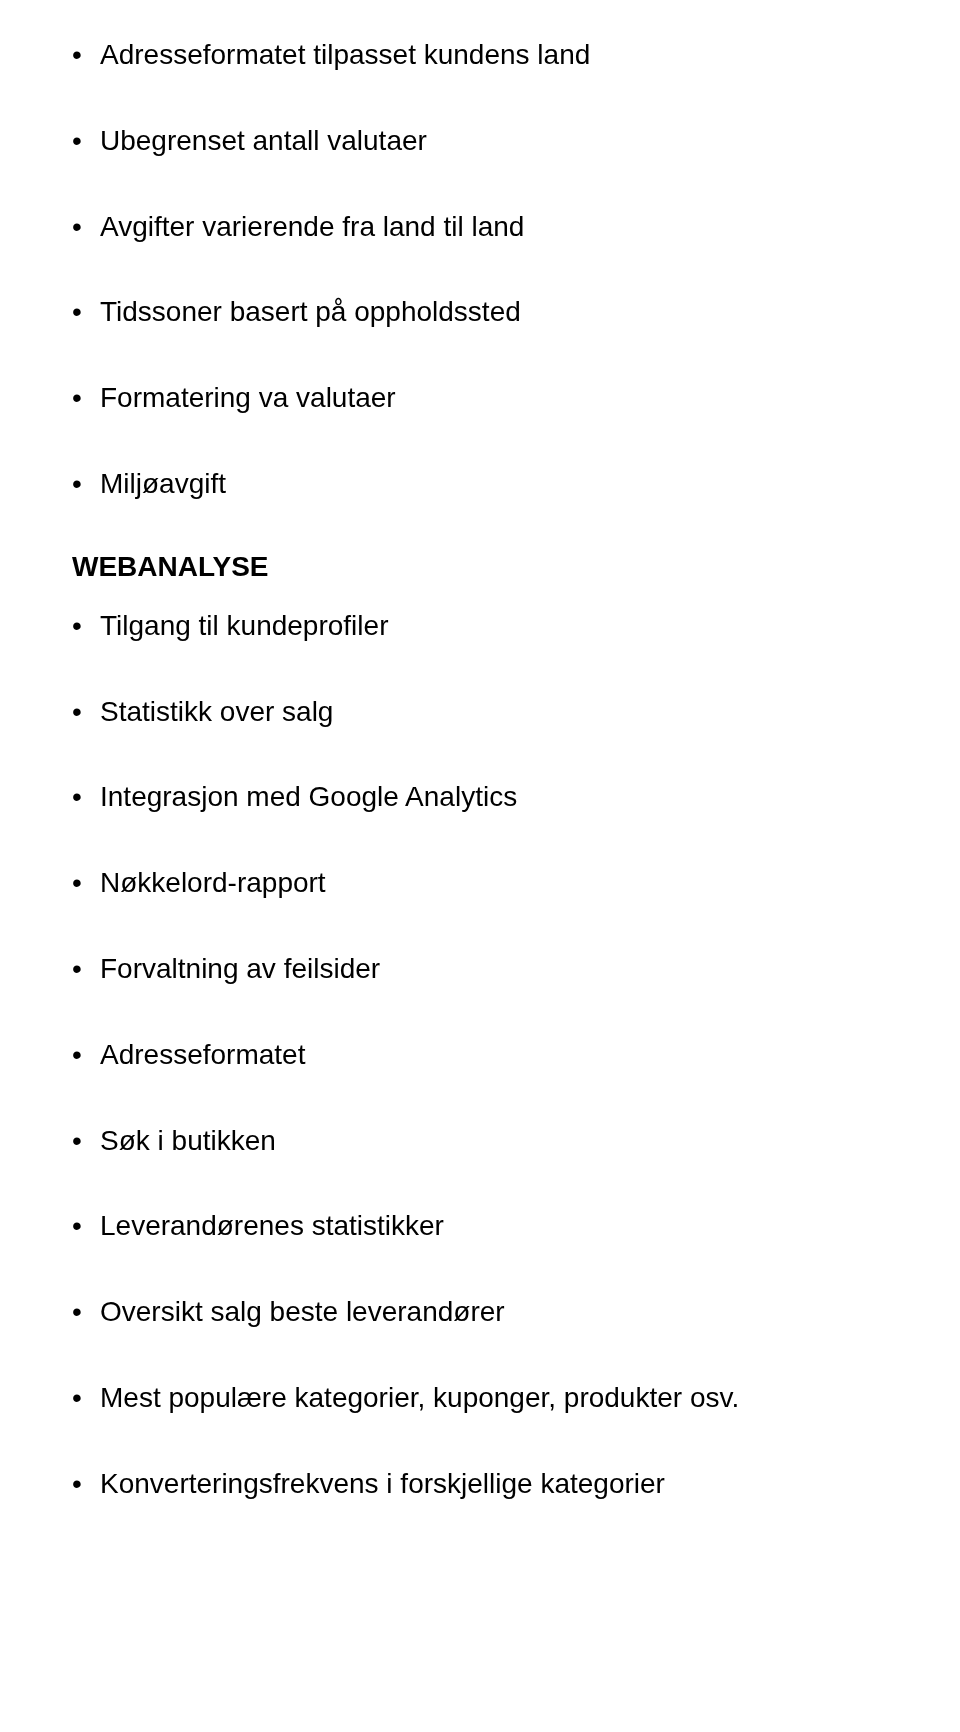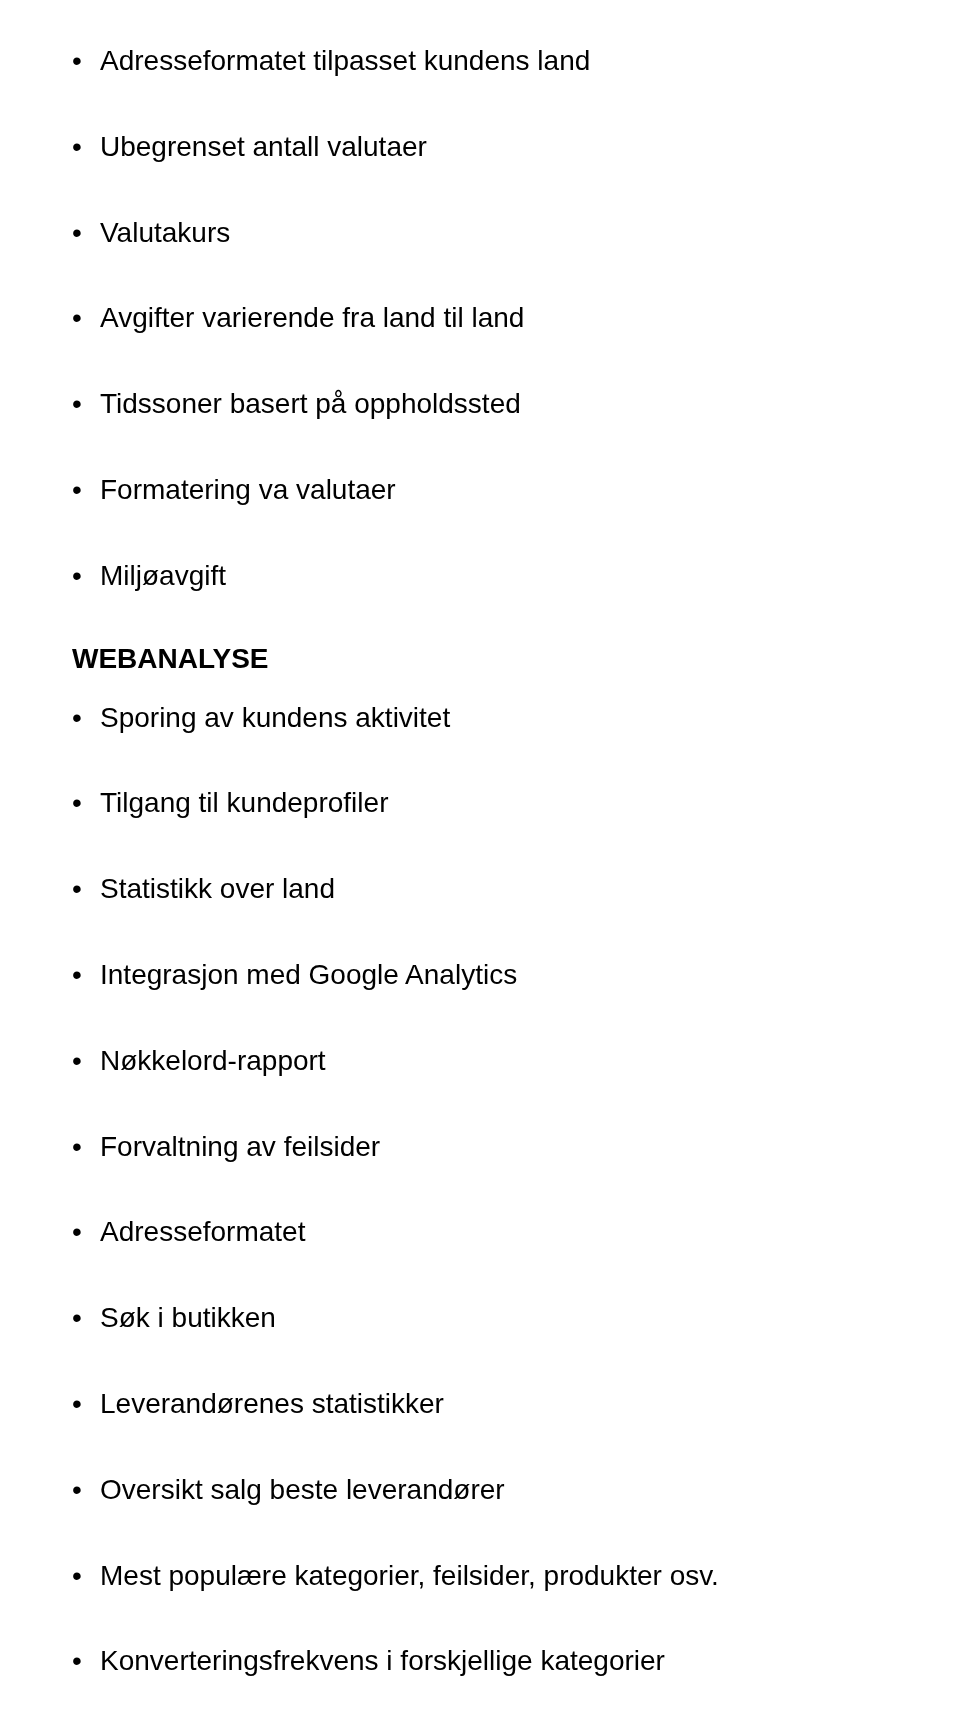--- a/index.html
+++ b/index.html
@@ -21,56 +21,54 @@
   ul.feature-list {
     list-style: none;
     margin: 0;
     padding: 0;
   }
   ul.feature-list li {
     position: relative;
     padding-left: 28px;
     font-size: 28px;
     line-height: 1.35;
-    margin: 14px 0 48px 0;
+    margin: 8px 0 48px 0;
   }
   ul.feature-list li::before {
     content: "•";
     position: absolute;
     left: 0;
     top: 0;
     font-size: 28px;
     line-height: 1.35;
   }
 </style>
 </head>
 <body>
 
 <div class="page">
 
   <ul class="feature-list">
     <li><span>Adresseformatet tilpasset kundens land</span></li>
     <li><span>Ubegrenset antall valutaer</span></li>
-    <li><span>Valutakurs</span></li>
     <li><span>Avgifter varierende fra land til land</span></li>
     <li><span>Tidssoner basert på oppholdssted</span></li>
     <li><span>Formatering va valutaer</span></li>
     <li><span>Miljøavgift</span></li>
   </ul>
 
   <div class="section-heading">WEBANALYSE</div>
 
   <ul class="feature-list">
-    <li><span>Sporing av kundens aktivitet</span></li>
     <li><span>Tilgang til kundeprofiler</span></li>
-    <li><span>Statistikk over land</span></li>
+    <li><span>Statistikk over salg</span></li>
     <li><span>Integrasjon med Google Analytics</span></li>
     <li><span>Nøkkelord-rapport</span></li>
     <li><span>Forvaltning av feilsider</span></li>
     <li><span>Adresseformatet</span></li>
     <li><span>Søk i butikken</span></li>
     <li><span>Leverandørenes statistikker</span></li>
     <li><span>Oversikt salg beste leverandører</span></li>
-    <li><span>Mest populære kategorier, feilsider, produkter osv.</span></li>
+    <li><span>Mest populære kategorier, kuponger, produkter osv.</span></li>
     <li><span>Konverteringsfrekvens i forskjellige kategorier</span></li>
   </ul>
 
 </div>
 
 </body></html>

